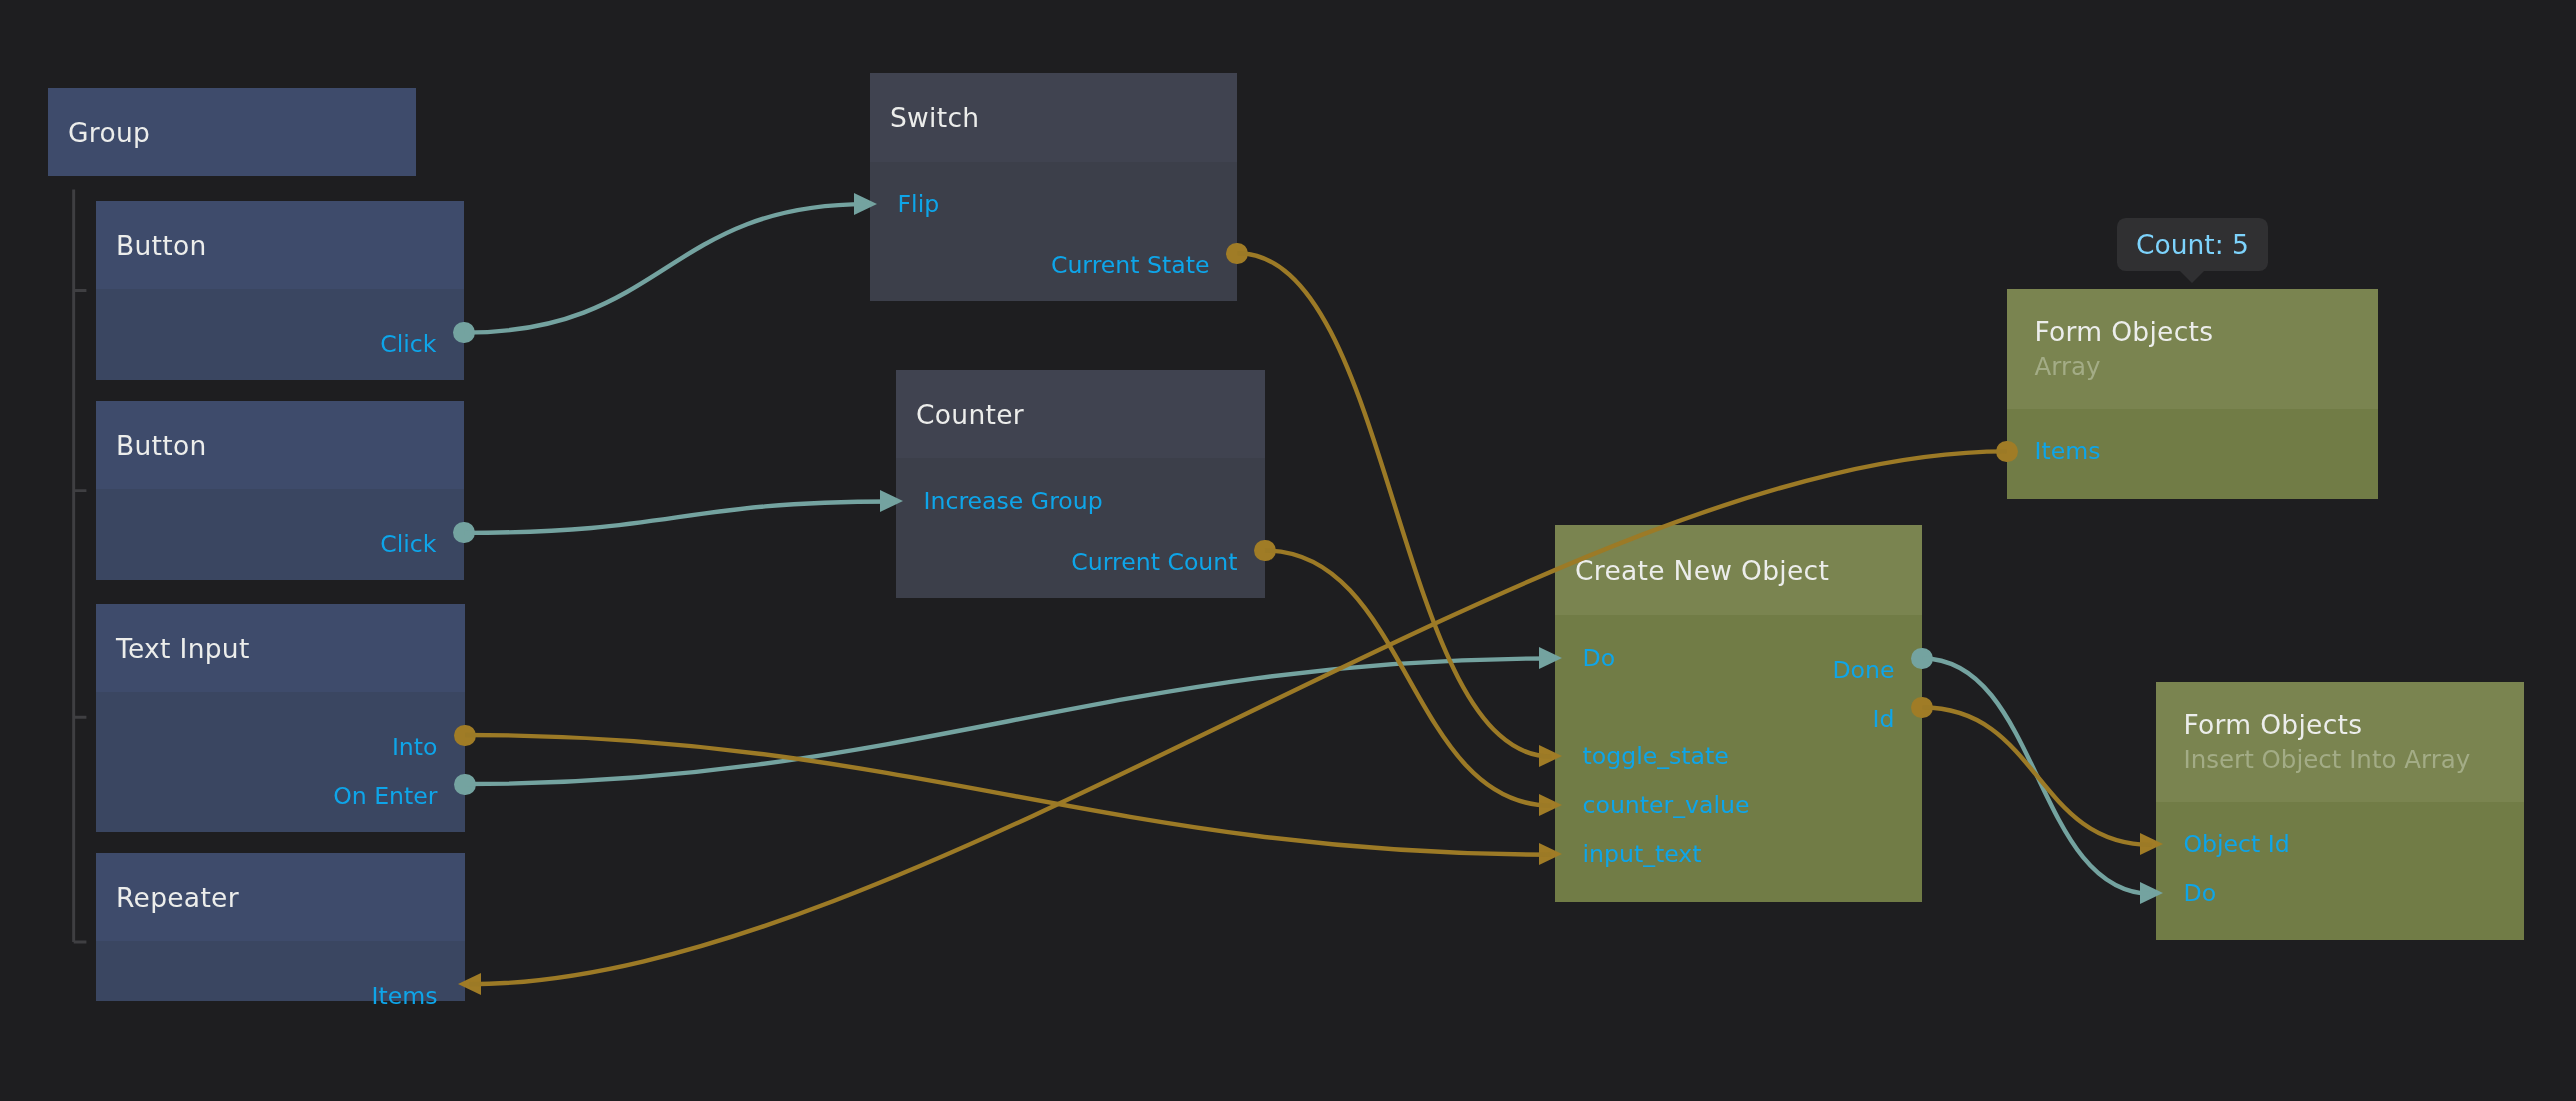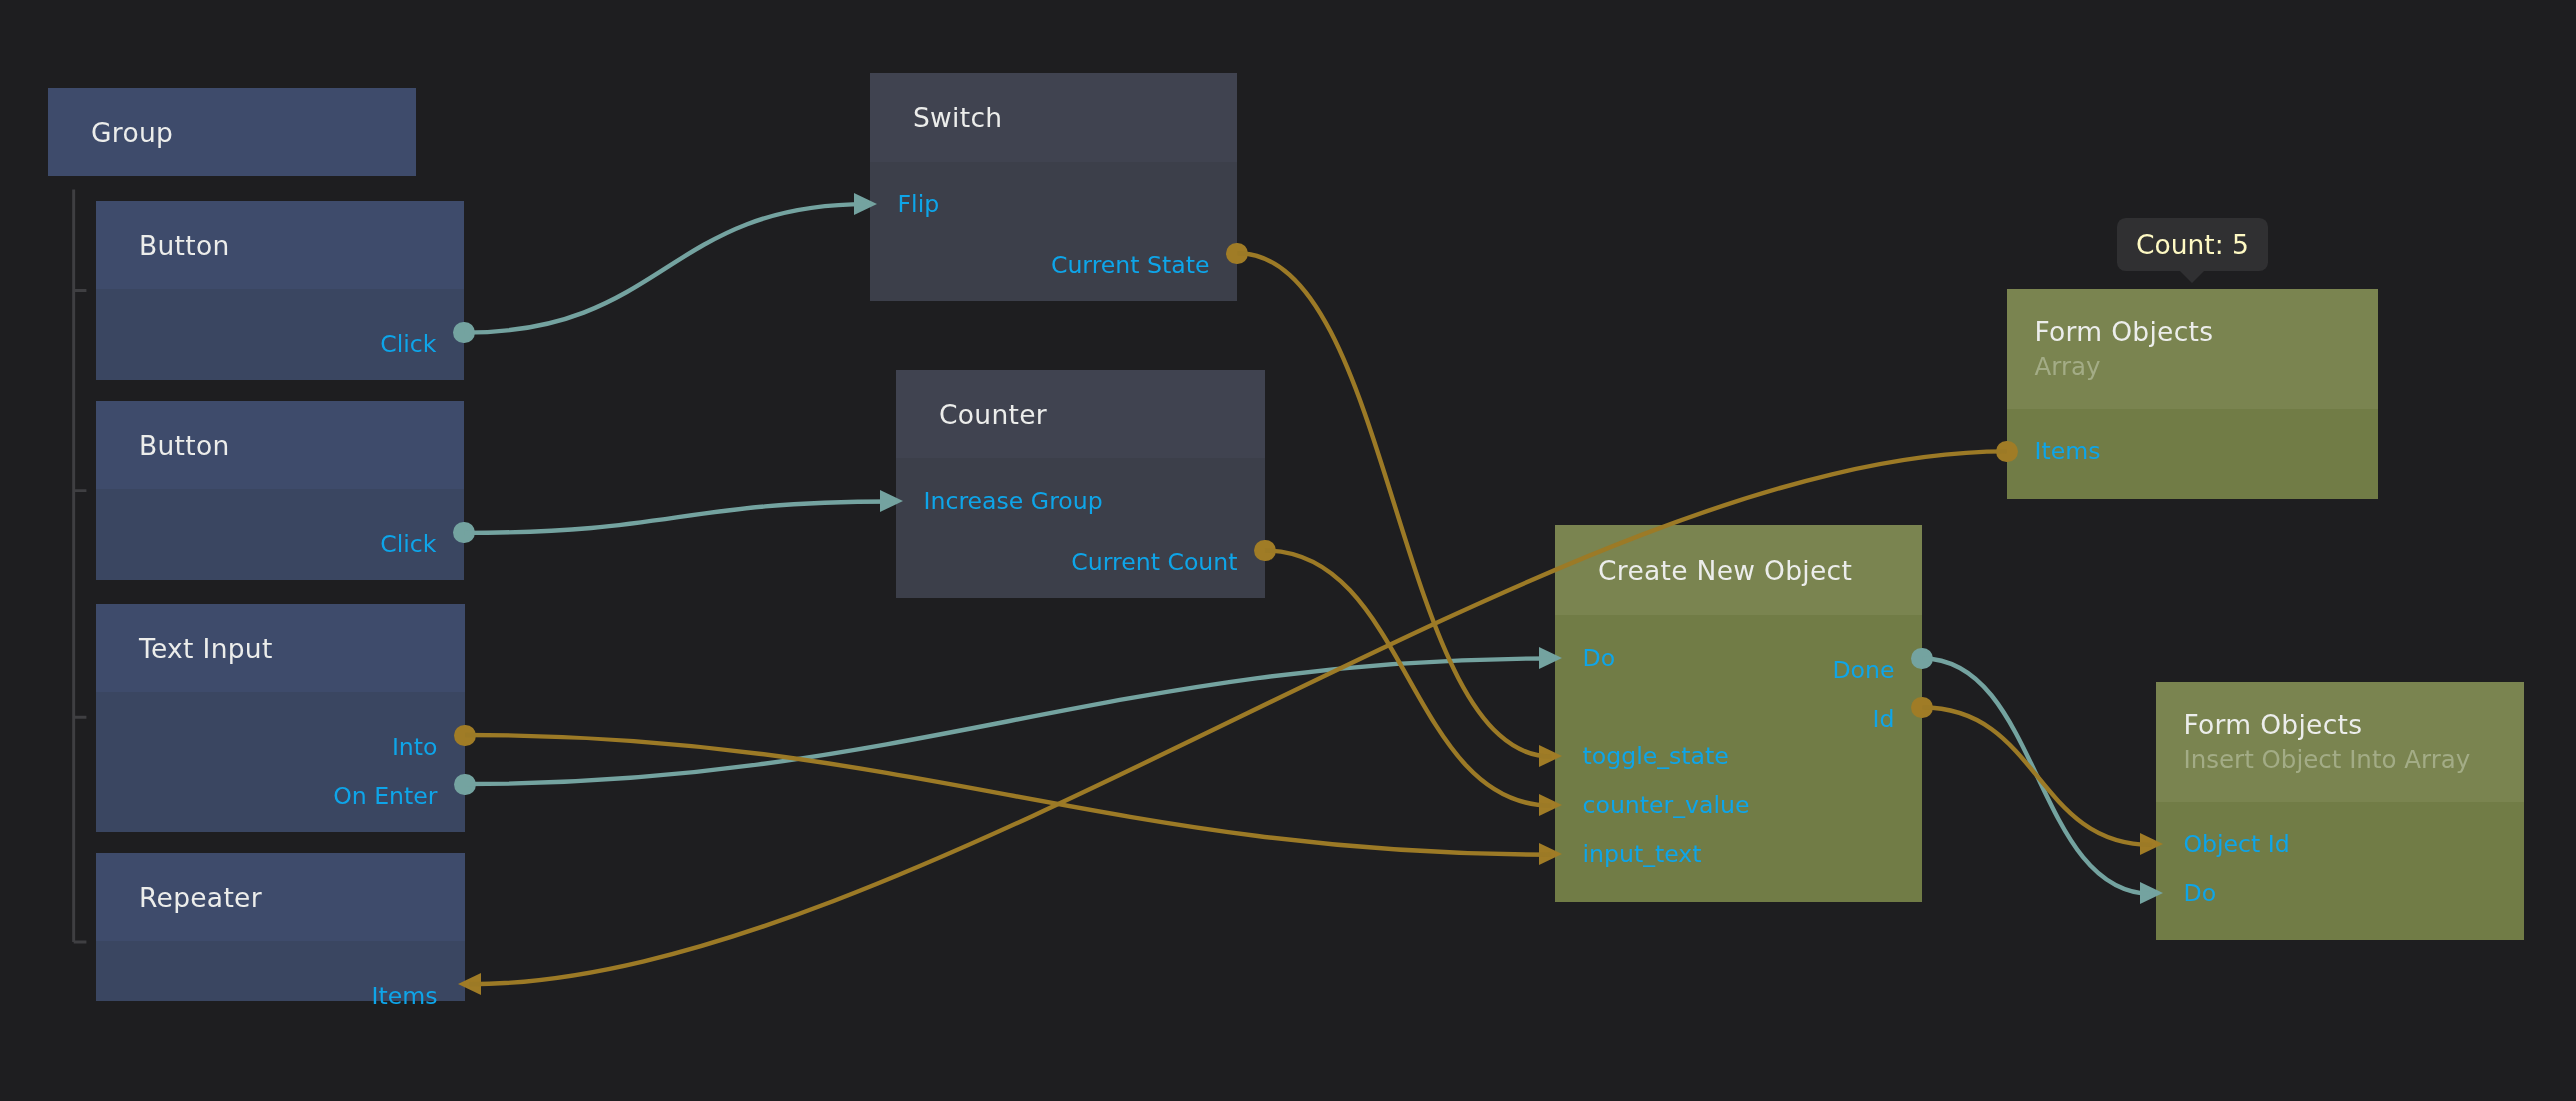--- a/index.html
+++ b/index.html
@@ -8,42 +8,42 @@
 
   .node{position:absolute;z-index:1;}
   .node .hdr{position:absolute;left:0;right:0;top:0;}
   .node .bdy{position:absolute;left:0;right:0;bottom:0;}
 
   .blue  .hdr{background:#3e4b6b;} .blue  .bdy{background:#3a4661;}
   .gray  .hdr{background:#404350;} .gray  .bdy{background:#3c3f4a;}
   .green .hdr{background:#7a8450;} .green .bdy{background:#717c46;}
 
   .title{color:#ecedeb;font-size:26.5px;letter-spacing:0.3px;}
-  .hdr.single{display:flex;align-items:center;padding-left:43px;box-sizing:border-box;}
+  .hdr.single{display:flex;align-items:center;padding-left:20px;box-sizing:border-box;}
   .hdr.double{padding:23.6px 0 0 27.5px;box-sizing:border-box;}
   .hdr.double .title{display:block;line-height:37px;}
   .subtitle{display:block;color:#a3ac86;font-size:24.5px;line-height:33px;}
 
   .row{position:absolute;left:0;right:0;height:29px;line-height:29px;font-size:23.6px;color:#0ea5e9;}
   .lbl-l{position:absolute;left:27.5px;}
   .lbl-r{position:absolute;right:27.5px;margin-top:12px;}
 
   .pdot{position:absolute;top:3.9px;width:21.6px;height:21.6px;border-radius:50%;}
   .pdot.right{right:-10.8px;} .pdot.left{left:-10.8px;}
   .pdot.teal{background:#74a3a0;} .pdot.gold{background:#a07c26;}
 
   .parrow{position:absolute;top:2.9px;width:0;height:0;border-top:11.8px solid transparent;border-bottom:11.8px solid transparent;}
   .parrow.to-right{left:-15.7px;border-left:23.6px solid;}
   .parrow.to-left{right:-15.7px;border-right:23.6px solid;}
   .parrow.teal{border-left-color:#74a3a0;border-right-color:#74a3a0;}
   .parrow.gold{border-left-color:#a07c26;border-right-color:#a07c26;}
 
   #wires{position:absolute;left:0;top:0;z-index:3;pointer-events:none;}
 
-  .tooltip{position:absolute;z-index:5;background:#303032;border-radius:8.8px;color:#fef9c3;
+  .tooltip{position:absolute;z-index:5;background:#303032;border-radius:8.8px;color:#7dd3fc;
            font-size:26.5px;text-align:center;line-height:53px;}
   .tooltip:after{content:"";position:absolute;top:100%;left:50%;margin-left:-12.8px;
                  border:12.8px solid transparent;border-top-color:#303032;}
 </style>
 </head>
 <body>
 
 <div id="canvas">
 
   <div class="node blue" style="left:48px;top:88px;width:368px;height:88px">

